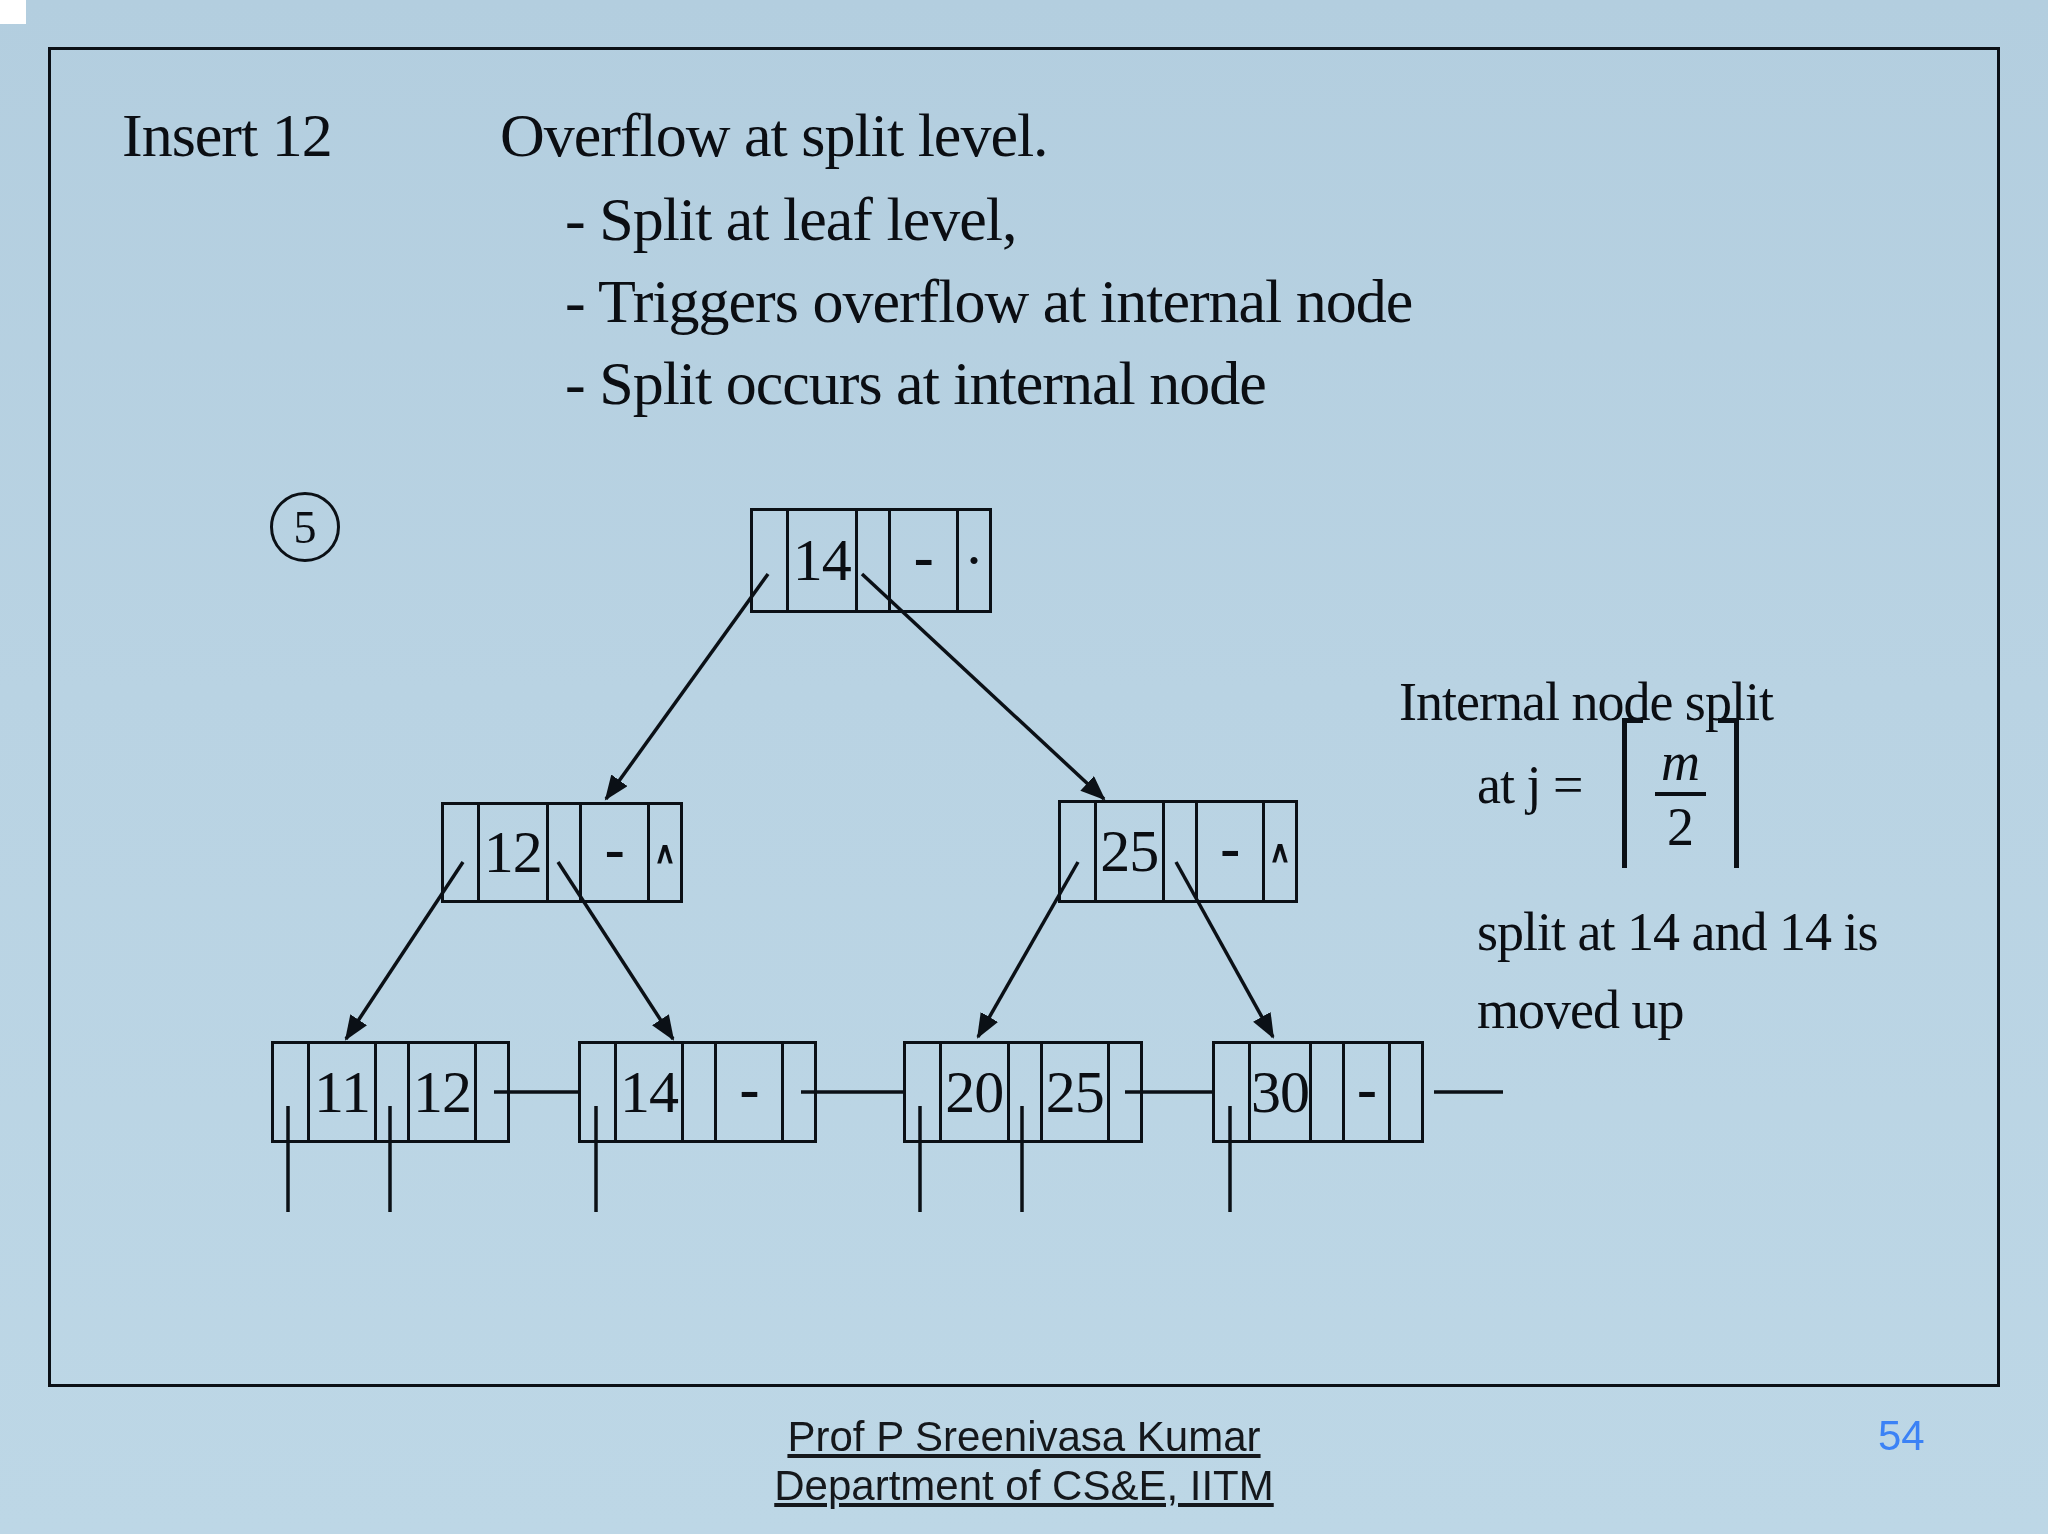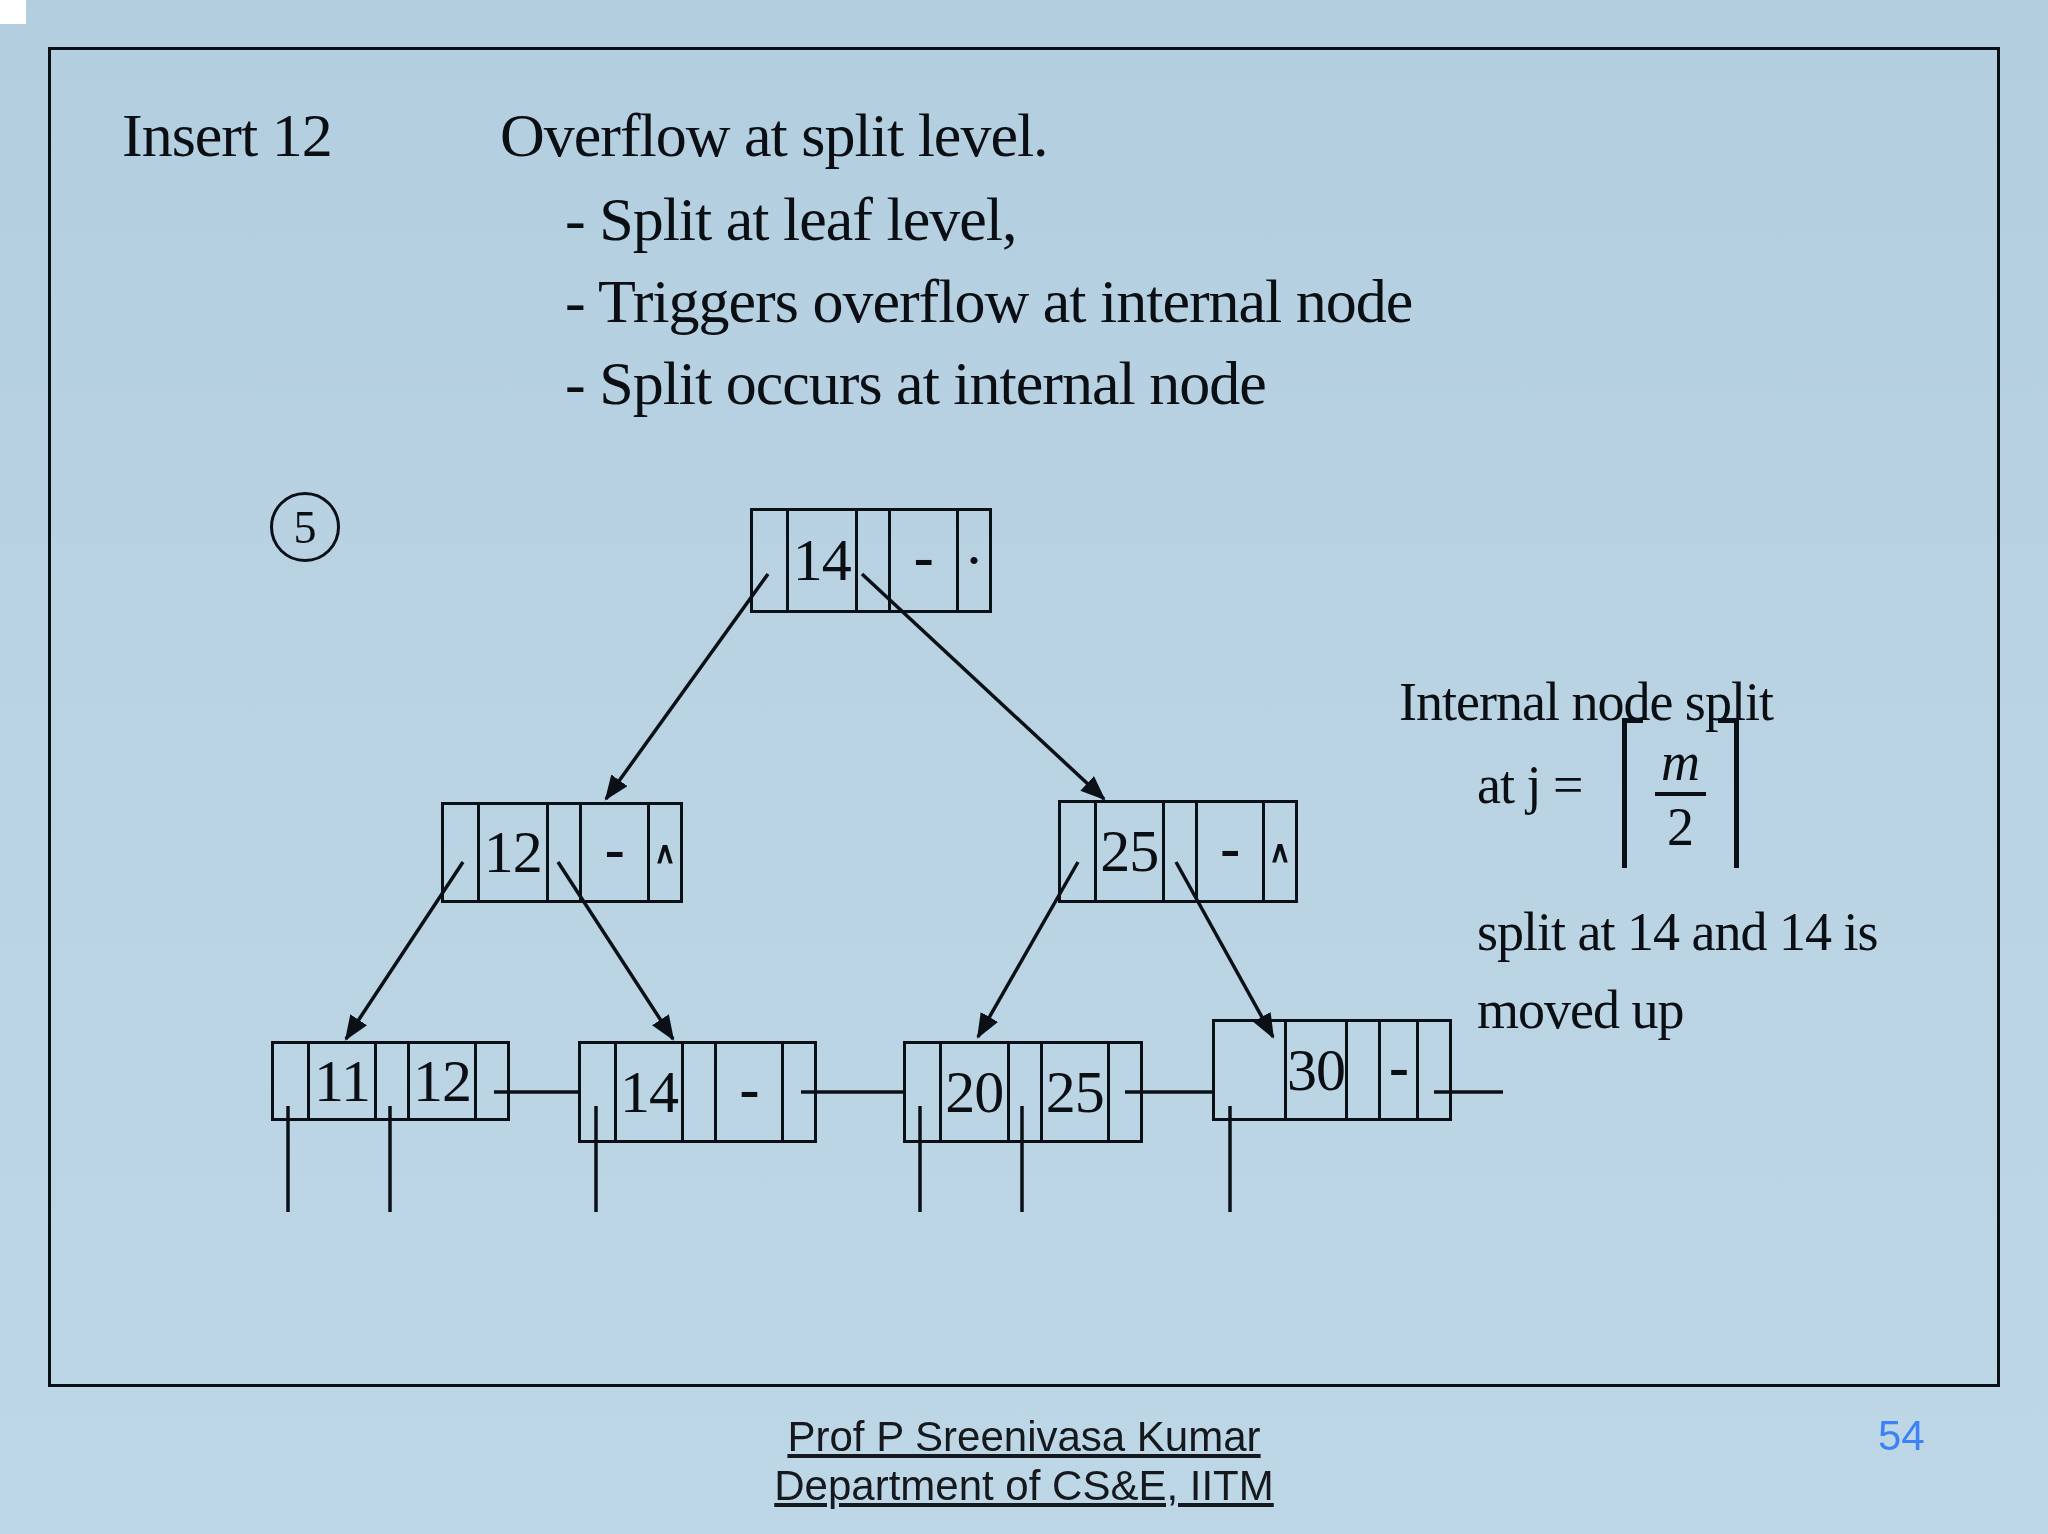--- a/index.html
+++ b/index.html
@@ -86,21 +86,21 @@
         <span>25</span>
       </div>
       <div class="cell p"></div>
       <div class="cell k">
         <span class="dash">-</span>
       </div>
       <div class="cell p">
         <span class="caret">∧</span>
       </div>
     </div>
-    <div class="node abs" style="left: 271px; top: 1041px; width: 239px; height: 80px;">
+    <div class="node abs" style="left: 271px; top: 1041px; width: 239px; height: 102px;">
       <div class="cell p"></div>
       <div class="cell k">
         <span>11</span>
       </div>
       <div class="cell p"></div>
       <div class="cell k">
         <span>12</span>
       </div>
       <div class="cell p"></div>
     </div>
@@ -119,21 +119,21 @@
       <div class="cell p"></div>
       <div class="cell k">
         <span>20</span>
       </div>
       <div class="cell p"></div>
       <div class="cell k">
         <span>25</span>
       </div>
       <div class="cell p"></div>
     </div>
-    <div class="node abs" style="left: 1212px; top: 1019px; width: 240px; height: 102px; padding-left: 36px;">
+    <div class="node abs" style="left: 1212px; top: 1041px; width: 212px; height: 102px;">
       <div class="cell p"></div>
       <div class="cell k">
         <span>30</span>
       </div>
       <div class="cell p"></div>
       <div class="cell k">
         <span class="dash">-</span>
       </div>
       <div class="cell p"></div>
     </div>

